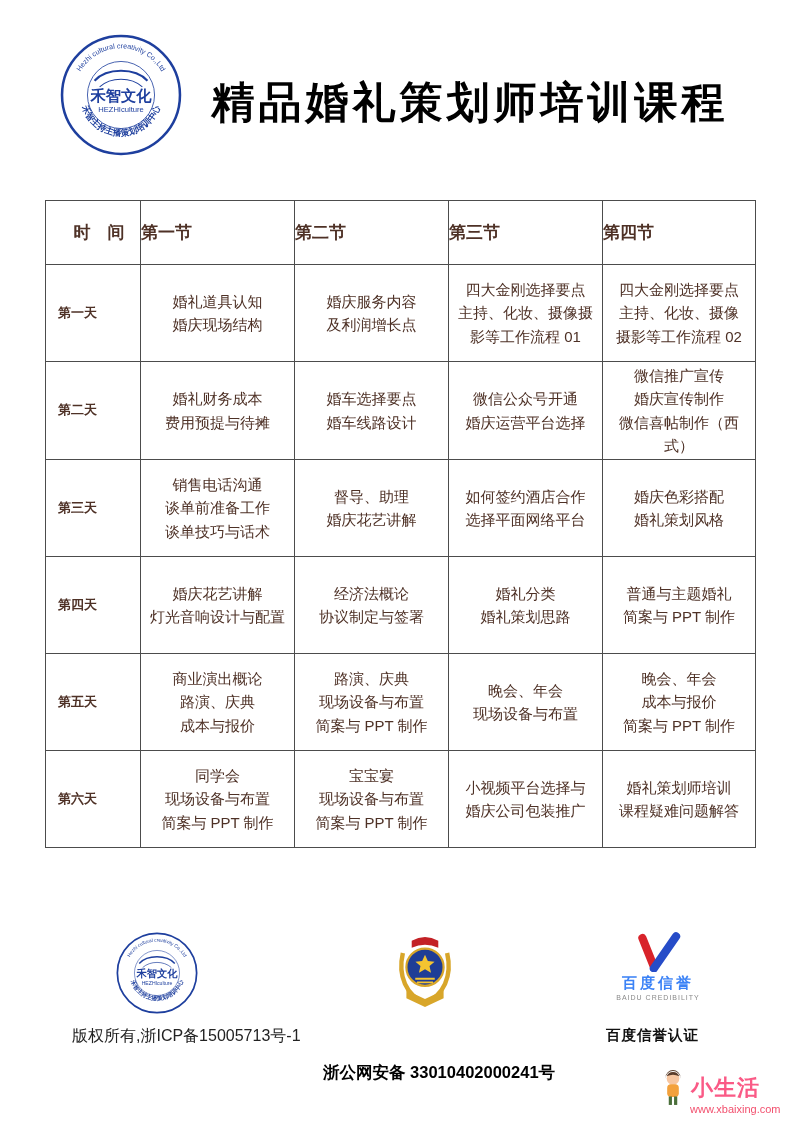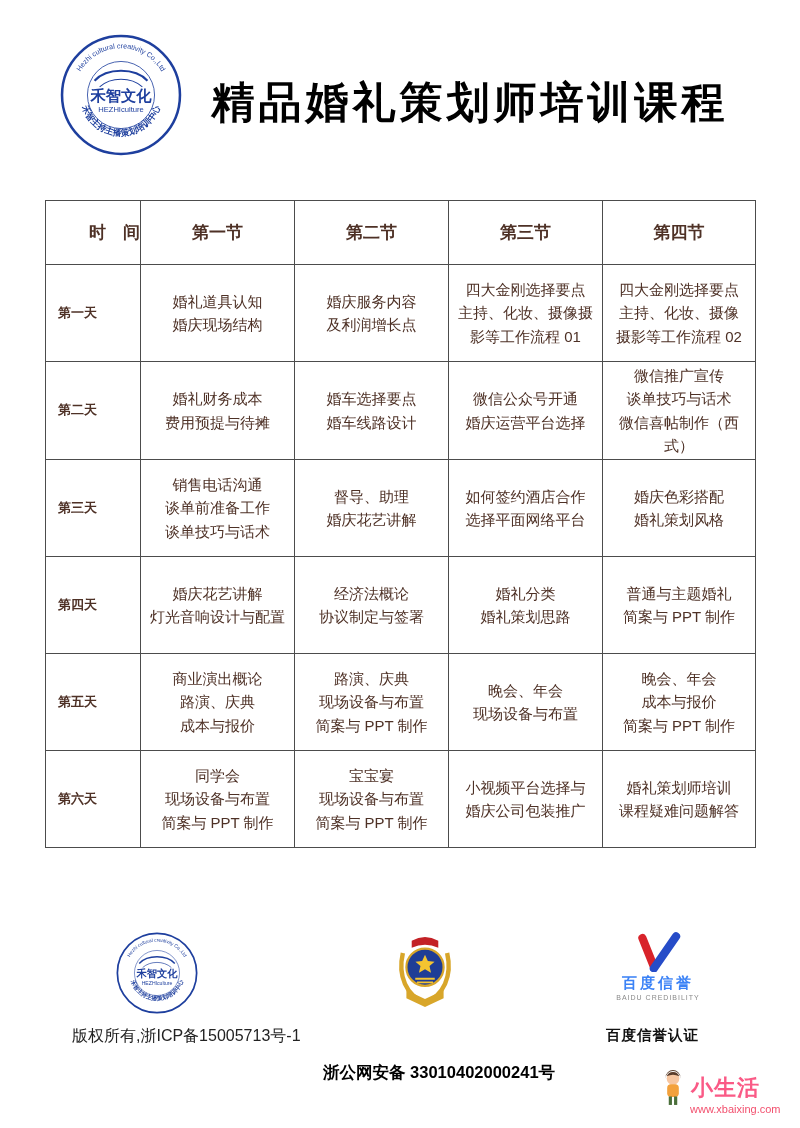--- a/index.html
+++ b/index.html
@@ -9,22 +9,22 @@
 
   
   .logo-main { position:absolute; left:60px; top:34px; width:122px; height:122px; }
   .page-title { position:absolute; left:182px; top:74px; width:576px; text-align:center;
                 font-size:43px; font-weight:bold; color:#000; letter-spacing:4px; }
 
   
   .course-table { position:absolute; left:45px; top:200px; width:710px;
                   border-collapse:collapse; table-layout:fixed; color:#4e3126; }
   .course-table th, .course-table td { border:1px solid #4c4c4c; vertical-align:middle; }
-  .course-table th { height:64px; font-size:17px; font-weight:bold; text-align:center; }
-  .course-table th.time-col { text-align:right; padding-left:12px; }
+  .course-table th { height:64px; font-size:17px; font-weight:bold; text-align:left; }
+  .course-table th.time-col { text-align:center; padding-left:12px; }
   .course-table td { height:97px; font-size:15px; text-align:center;
                      white-space:pre-line; line-height:1.55; padding:2px; }
   .course-table td.day-cell { text-align:left; padding-left:12px; font-size:13px; font-weight:bold; white-space:normal; }
 
   
   .footer-logo { position:absolute; left:116px; top:932px; width:82px; height:82px; }
   .police-emblem { position:absolute; left:394px; top:926px; width:62px; height:86px; }
   .baidu-block { position:absolute; left:598px; top:932px; width:120px; text-align:center; }
   .baidu-v { width:46px; height:40px; display:block; margin:0 auto; }
   .baidu-cn { font-size:15px; font-weight:bold; color:#3b82f6; letter-spacing:3px; margin-top:2px; }
@@ -100,21 +100,21 @@
       </tr>
       <tr>
         <td class="day-cell">第二天</td>
         <td>婚礼财务成本
 费用预提与待摊</td>
         <td>婚车选择要点
 婚车线路设计</td>
         <td>微信公众号开通
 婚庆运营平台选择</td>
         <td>微信推广宣传
-谈单技巧与话术
+婚庆宣传制作
 微信喜帖制作（西式）</td>
       </tr>
       <tr>
         <td class="day-cell">第三天</td>
         <td>销售电话沟通
 谈单前准备工作
 谈单技巧与话术</td>
         <td>督导、助理
 婚庆花艺讲解</td>
         <td>如何签约酒店合作

